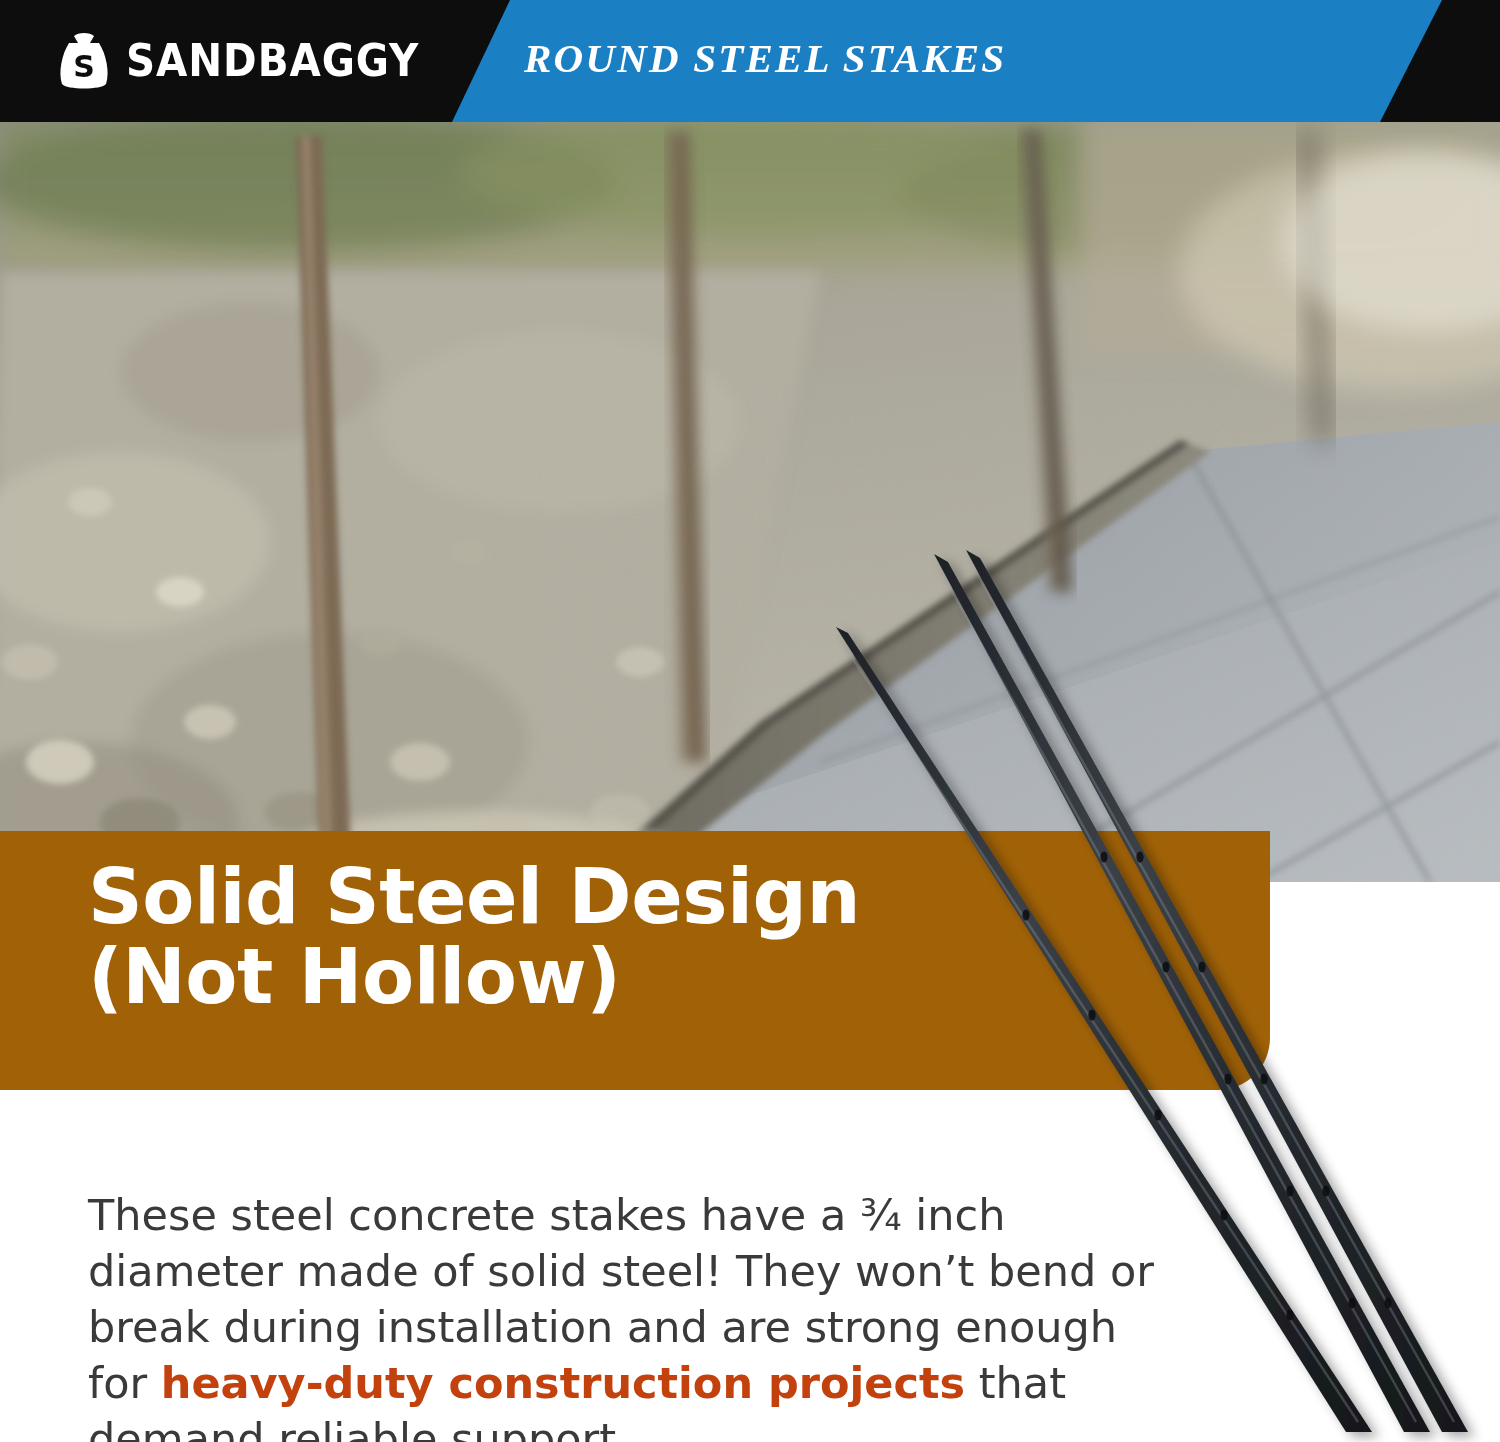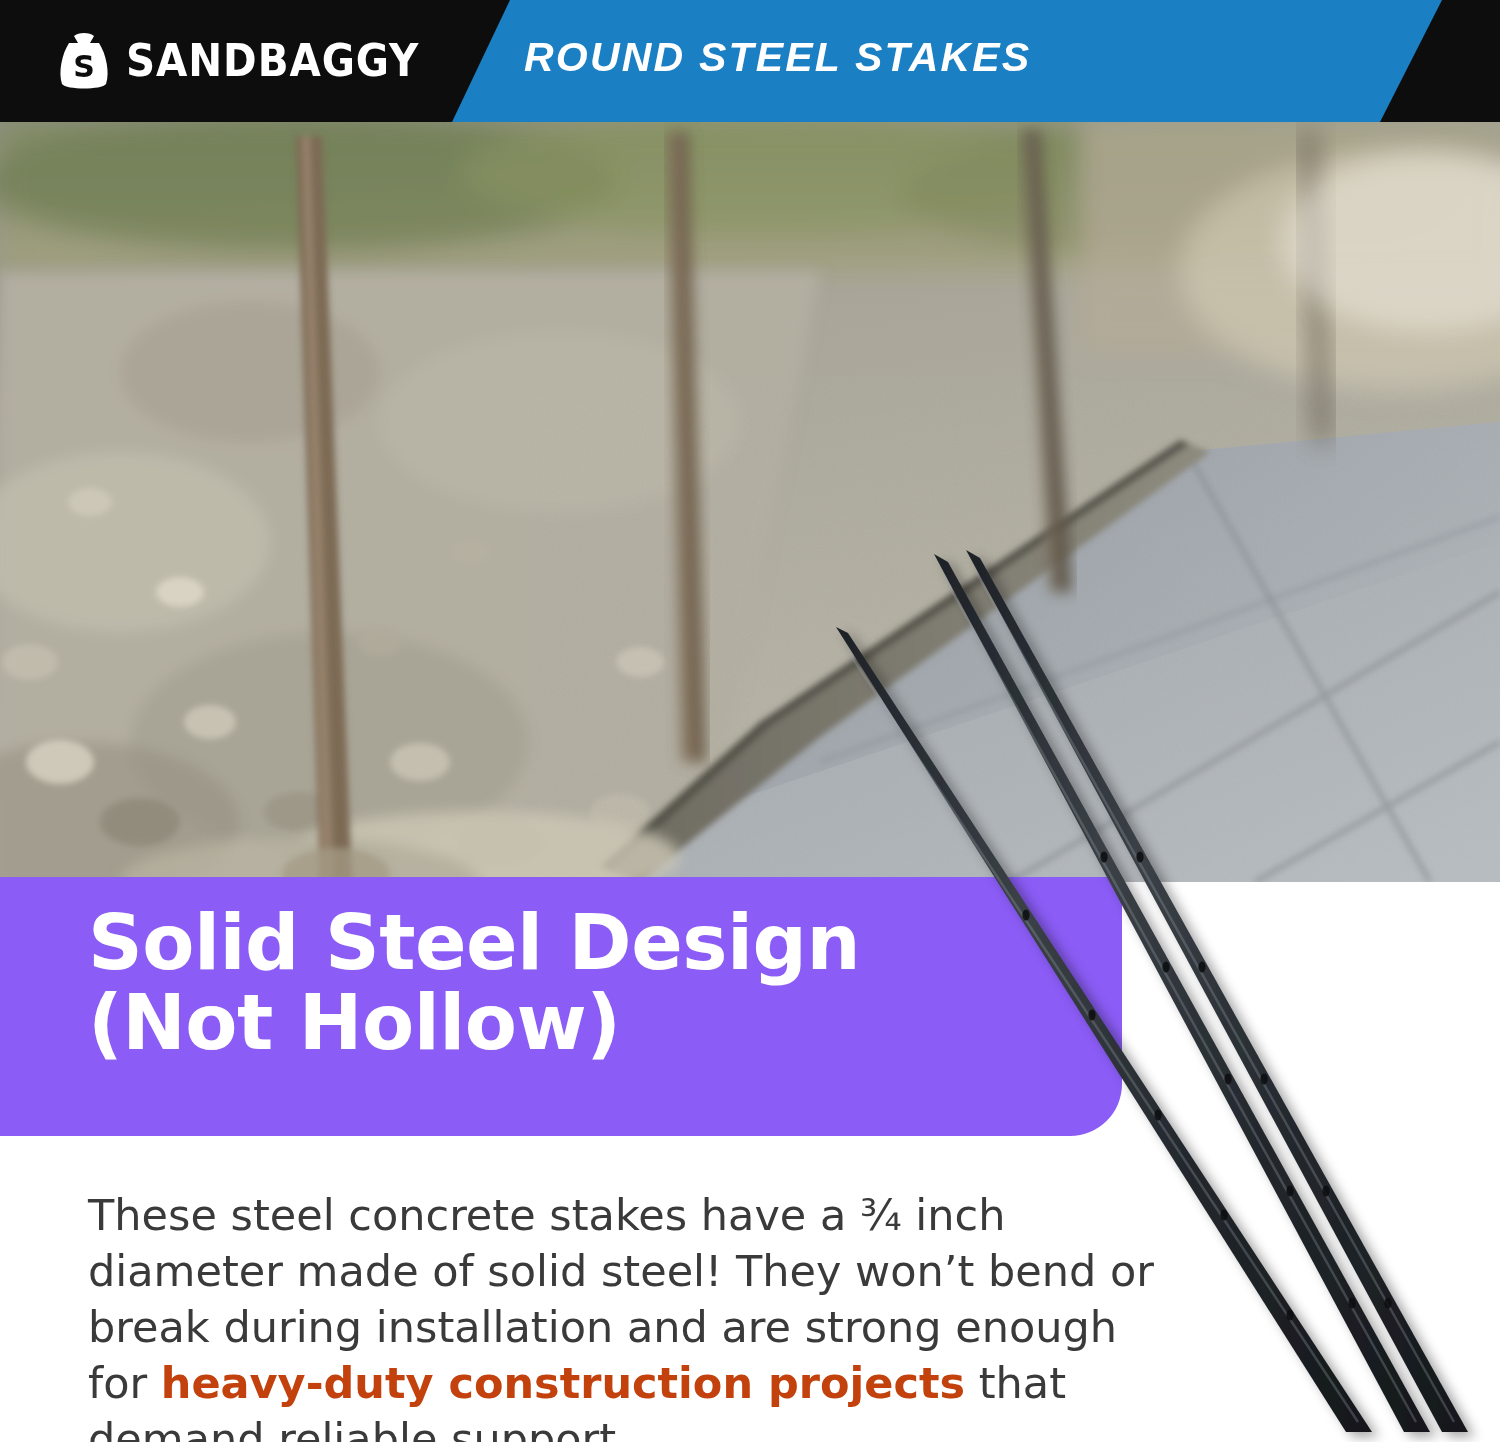--- a/index.html
+++ b/index.html
@@ -34,34 +34,34 @@
     color:#ffffff; font-size:44px; font-weight:bold;
     letter-spacing:1.0px; line-height:1;
     font-family:"DejaVu Sans", sans-serif;
     transform:scaleX(0.92); transform-origin:left center;
     white-space:nowrap;
   }
   .header-title {
     position:absolute; left:524px; top:34px;
     color:#ffffff; font-size:41px; font-style:italic; font-weight:bold;
     letter-spacing:2.2px; white-space:nowrap;
-    font-family:Liberation Sans, sans-serif;
+    font-family:Liberation Serif, serif;
   }
 
   
   .photo {
     position:absolute; left:0; top:122px; width:1500px; height:760px;
     overflow:hidden; background:#8d8b82;
   }
   .photo svg { display:block; width:1500px; height:760px; }
 
   
   .callout {
-    position:absolute; left:0; top:877px; width:1122px; height:259px;
-    background:#8b5cf6;
+    position:absolute; left:0; top:831px; width:1270px; height:259px;
+    background:#a16207;
     border-bottom-right-radius:52px;
     z-index:5;
   }
   .callout-heading {
     position:absolute; left:88px; top:26px; width:1000px;
     color:#ffffff; font-size:76px; font-weight:bold;
     line-height:1.05; letter-spacing:-0.5px;
     font-family:"DejaVu Sans", sans-serif;
     white-space:pre-line;
   }

